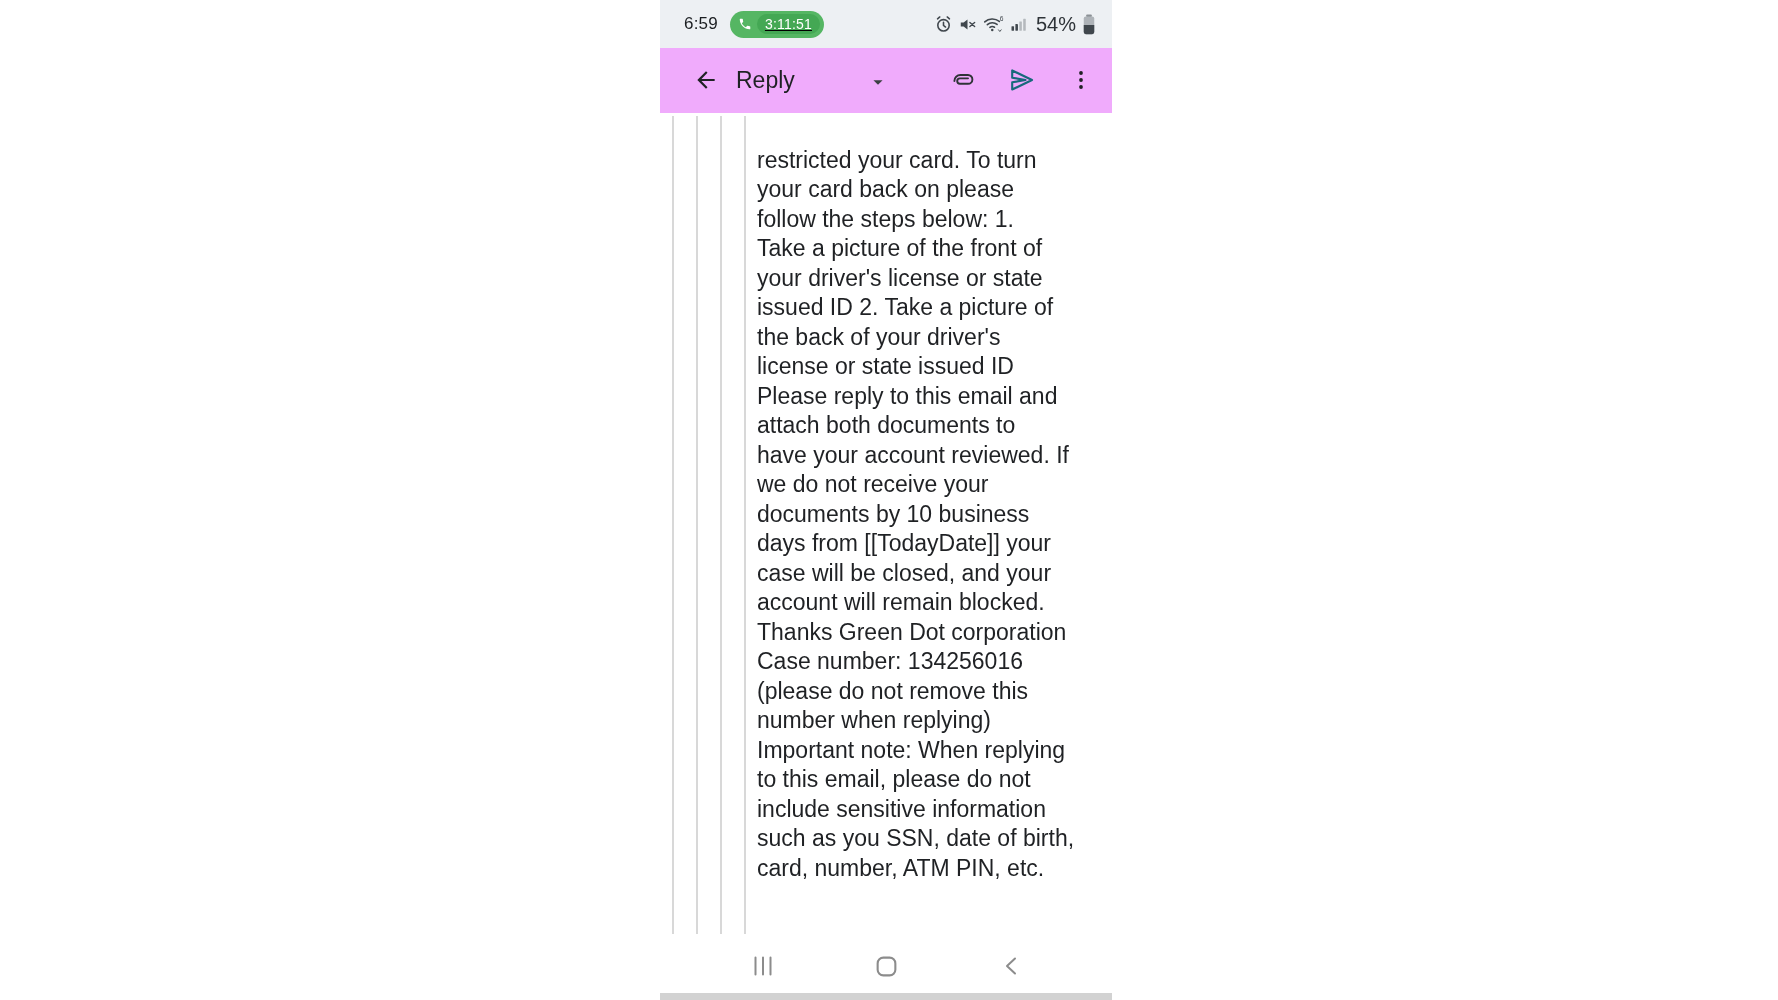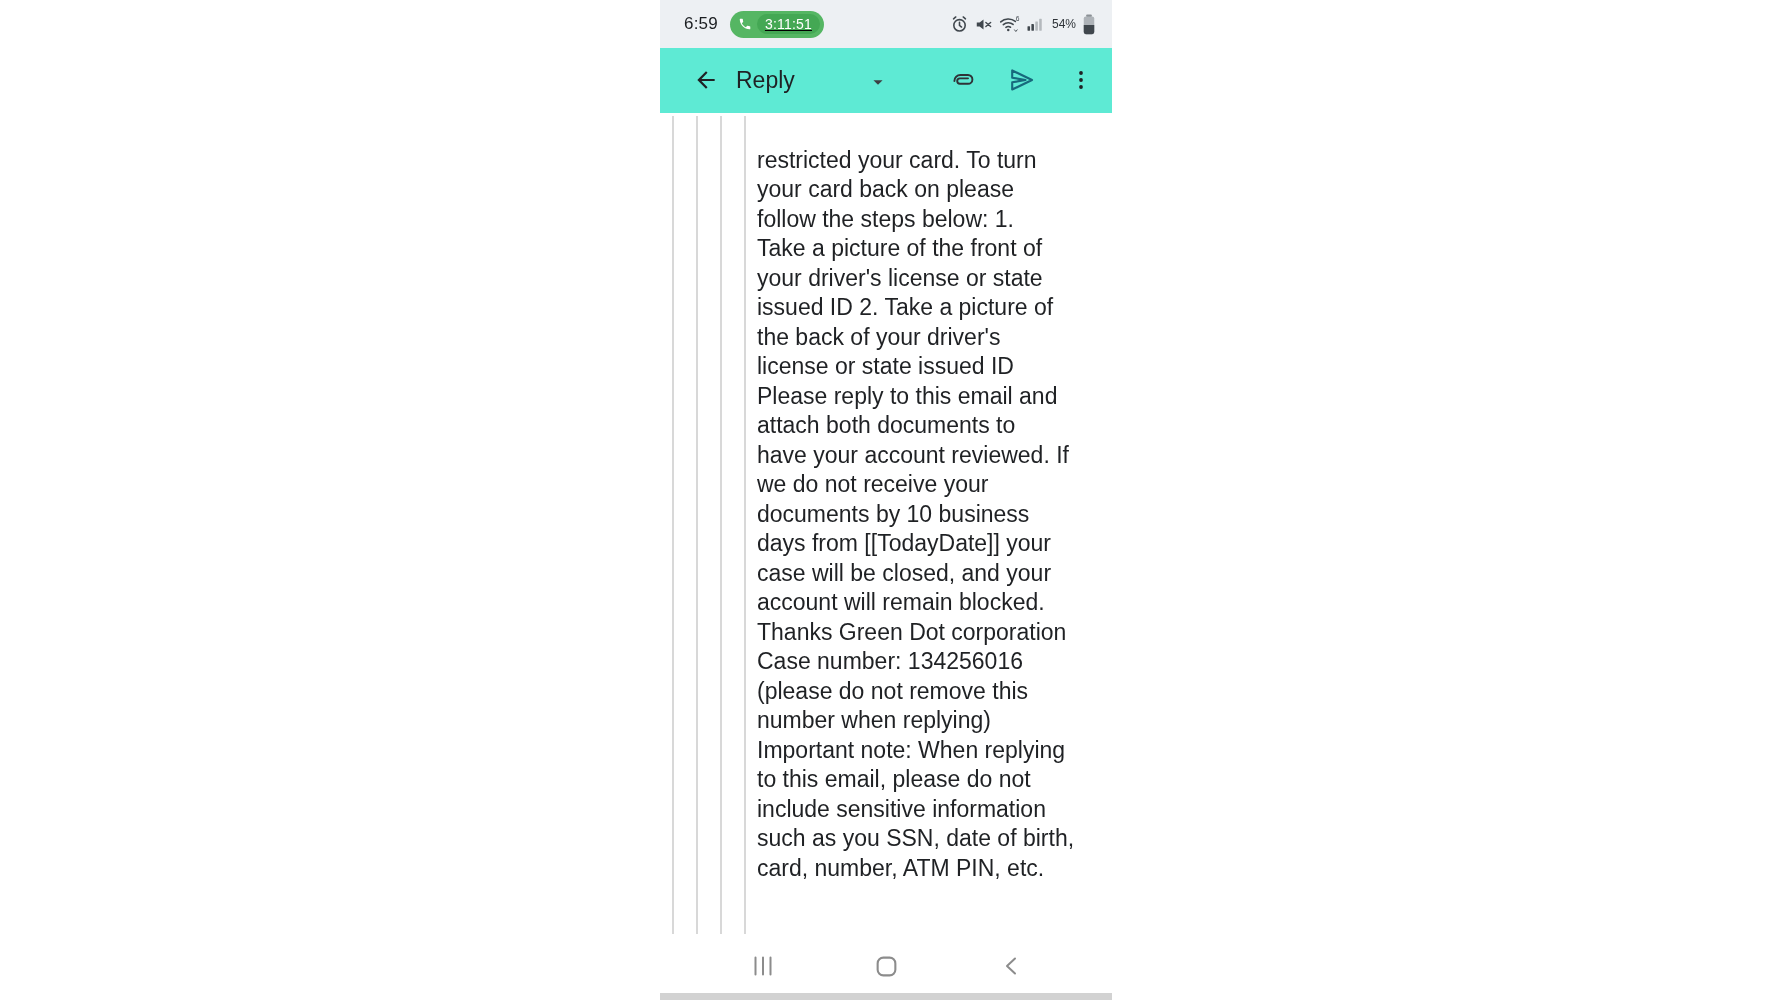--- a/index.html
+++ b/index.html
@@ -12,24 +12,24 @@
   .statusbar { position:absolute; left:0; top:0; width:452px; height:48px; background:#edf0f3;
                display:flex; align-items:center; padding:0 16px 0 24px; }
   .sb-time { font-size:17px; font-weight:500; color:#1b1e21; letter-spacing:.2px; }
   .call-pill { margin-left:12px; height:27px; background:#55b663; border-radius:14px;
                display:flex; align-items:center; padding:0 4px 0 8px; cursor:pointer;text-decoration:underline; }
   .call-pill .ph { width:14px; height:14px; display:block; }
   .call-timer { margin-left:5px; background:#44a854; border-radius:10px; padding:2px 8px;
                 color:#ffffff; font-size:14px; font-weight:500; letter-spacing:.2px; }
   .sb-right { margin-left:auto; display:flex; align-items:center; gap:5px; }
   .sb-right svg { display:block; }
-  .sb-batt-text { font-size:12px; color:#2e3338; margin:0 1px 0 3px; }
+  .sb-batt-text { font-size:20px; color:#2e3338; margin:0 1px 0 3px; }
 
   
-  .appbar { position:absolute; left:0; top:48px; width:452px; height:65px; background:#5eead4;text-align:center; }
+  .appbar { position:absolute; left:0; top:48px; width:452px; height:65px; background:#f0abfc;text-align:center; }
   .iconbtn { position:absolute; width:44px; height:44px; top:10px; display:flex; align-items:center; justify-content:center;
              border:none; background:transparent; cursor:pointer; }
   .btn-back { left:24px; }
   .appbar-title-wrap { position:absolute; left:76px; top:0; height:65px; display:flex; align-items:center; cursor:pointer; }
   .appbar-title { font-size:23px; color:#1f2124; }
   .caret { position:absolute; left:196px; top:22px; width:44px; height:24px; display:flex; align-items:center; justify-content:center; cursor:pointer; }
   .btn-attach { left:280px; }
   .btn-send { left:340px; }
   .btn-more { left:399px; }
 

